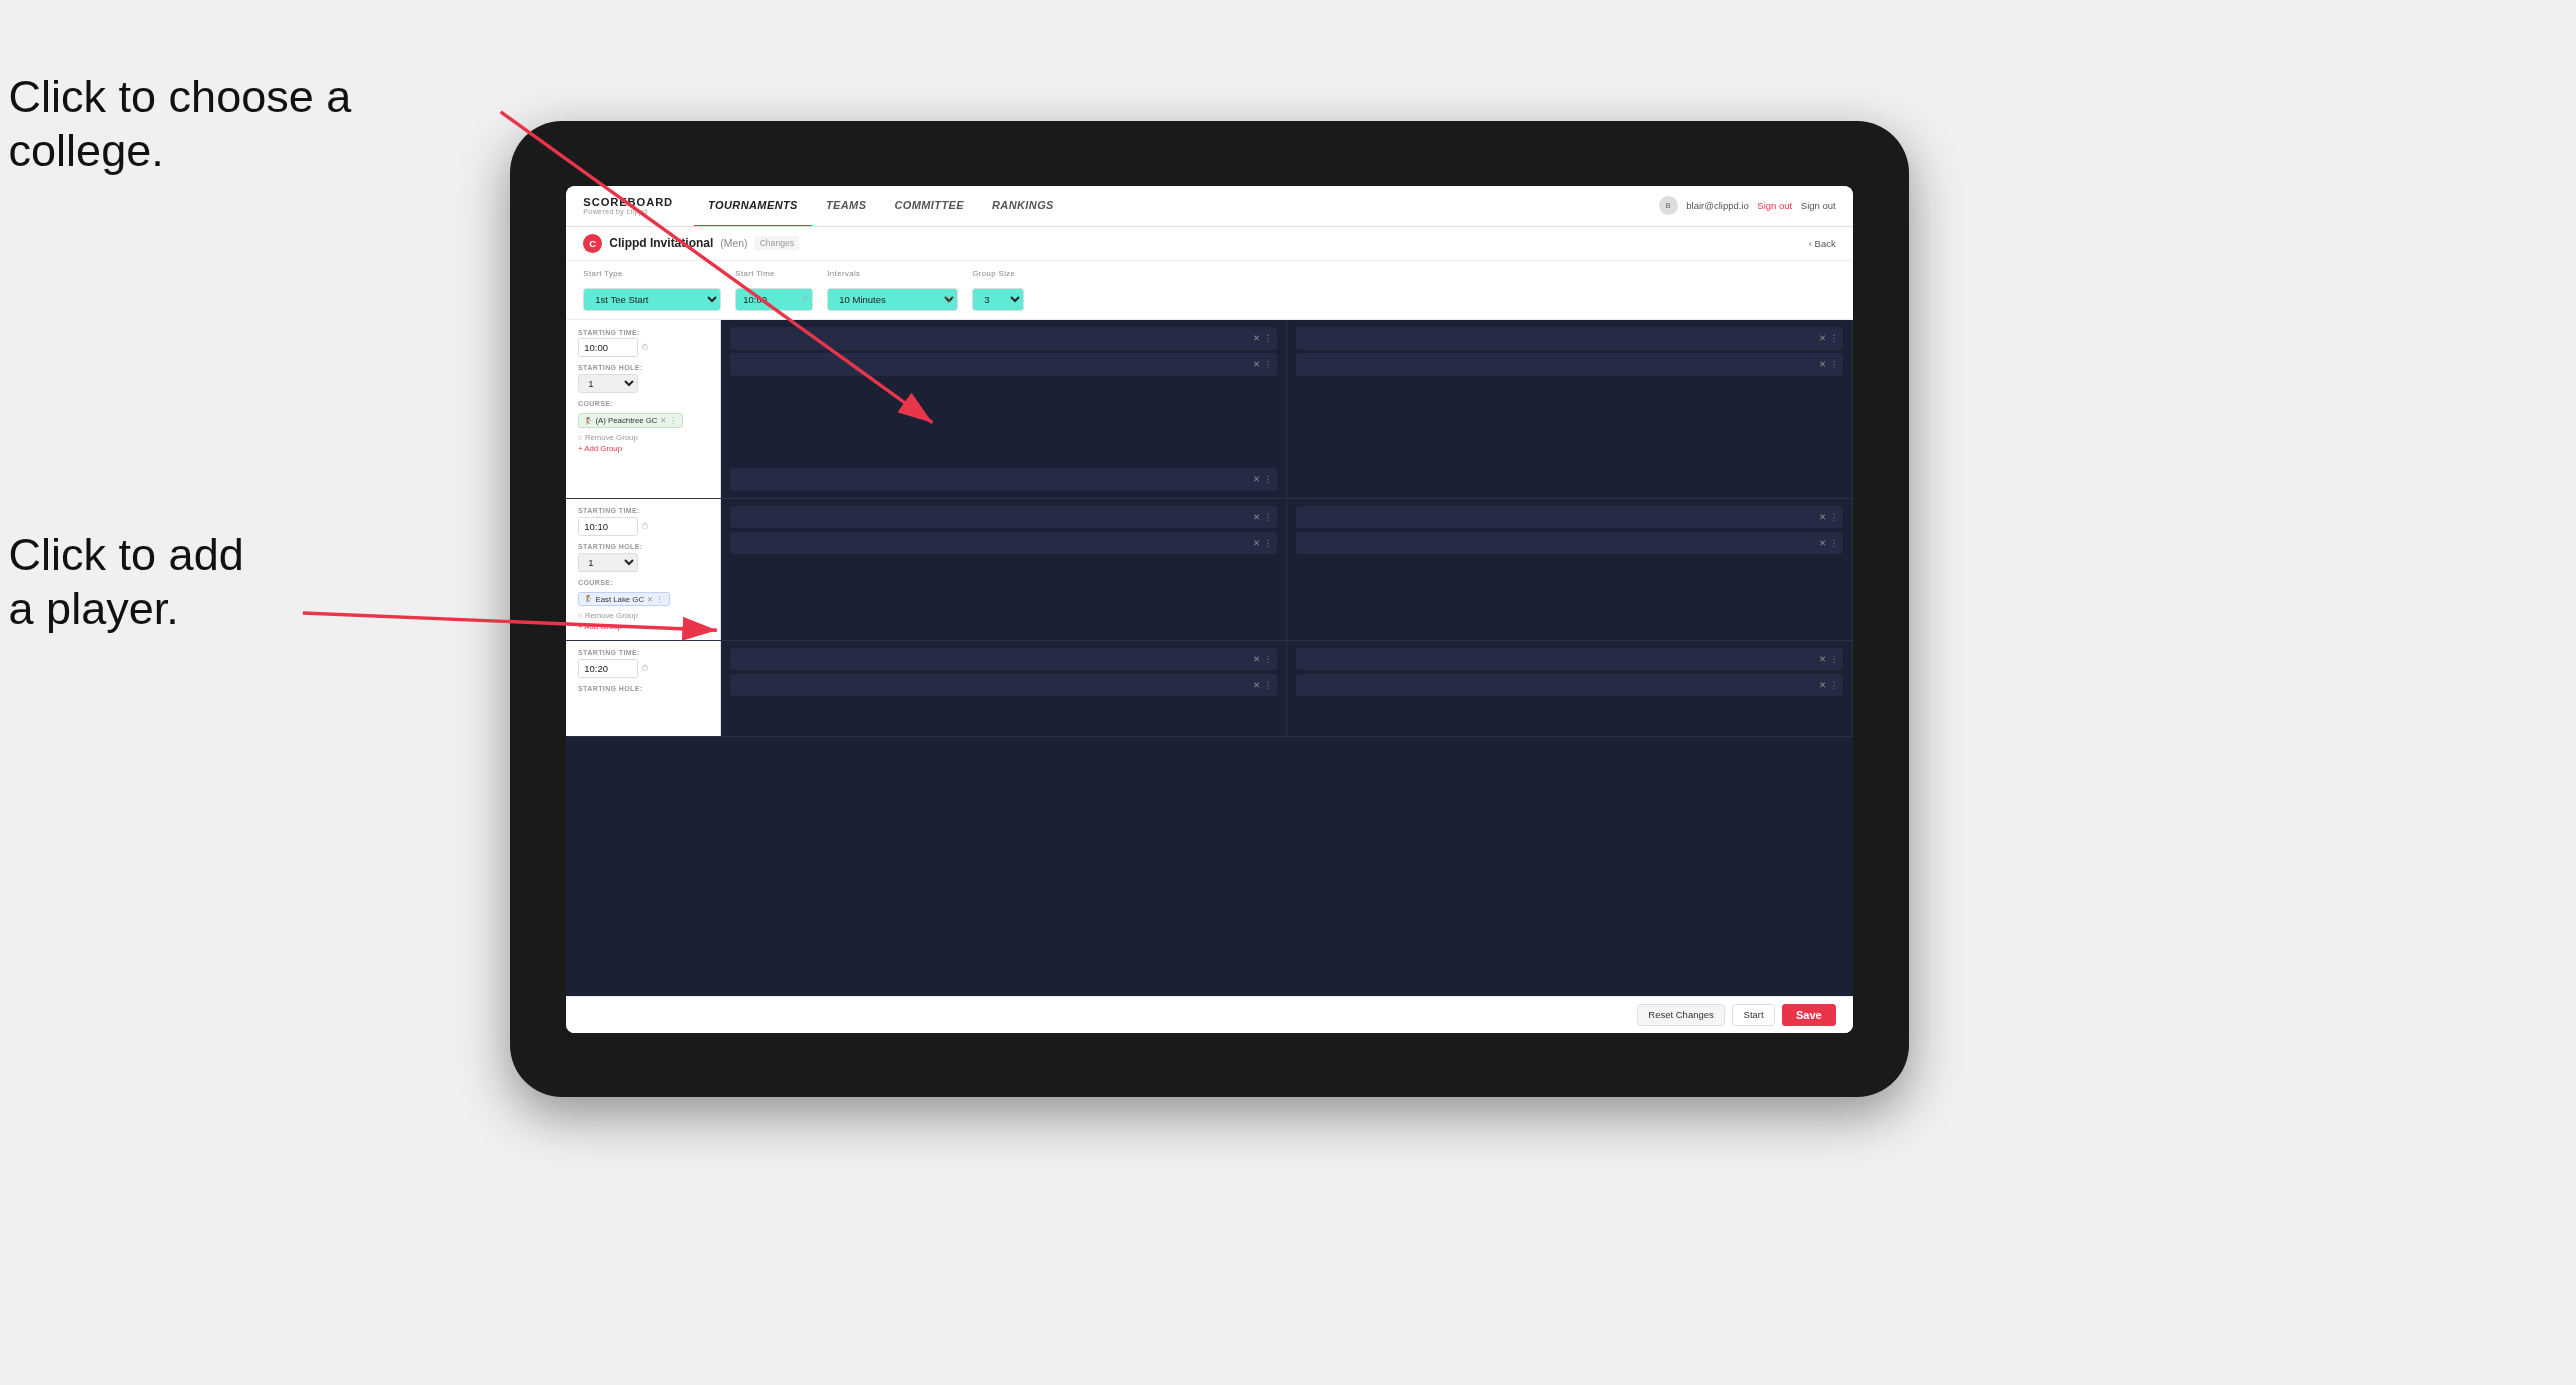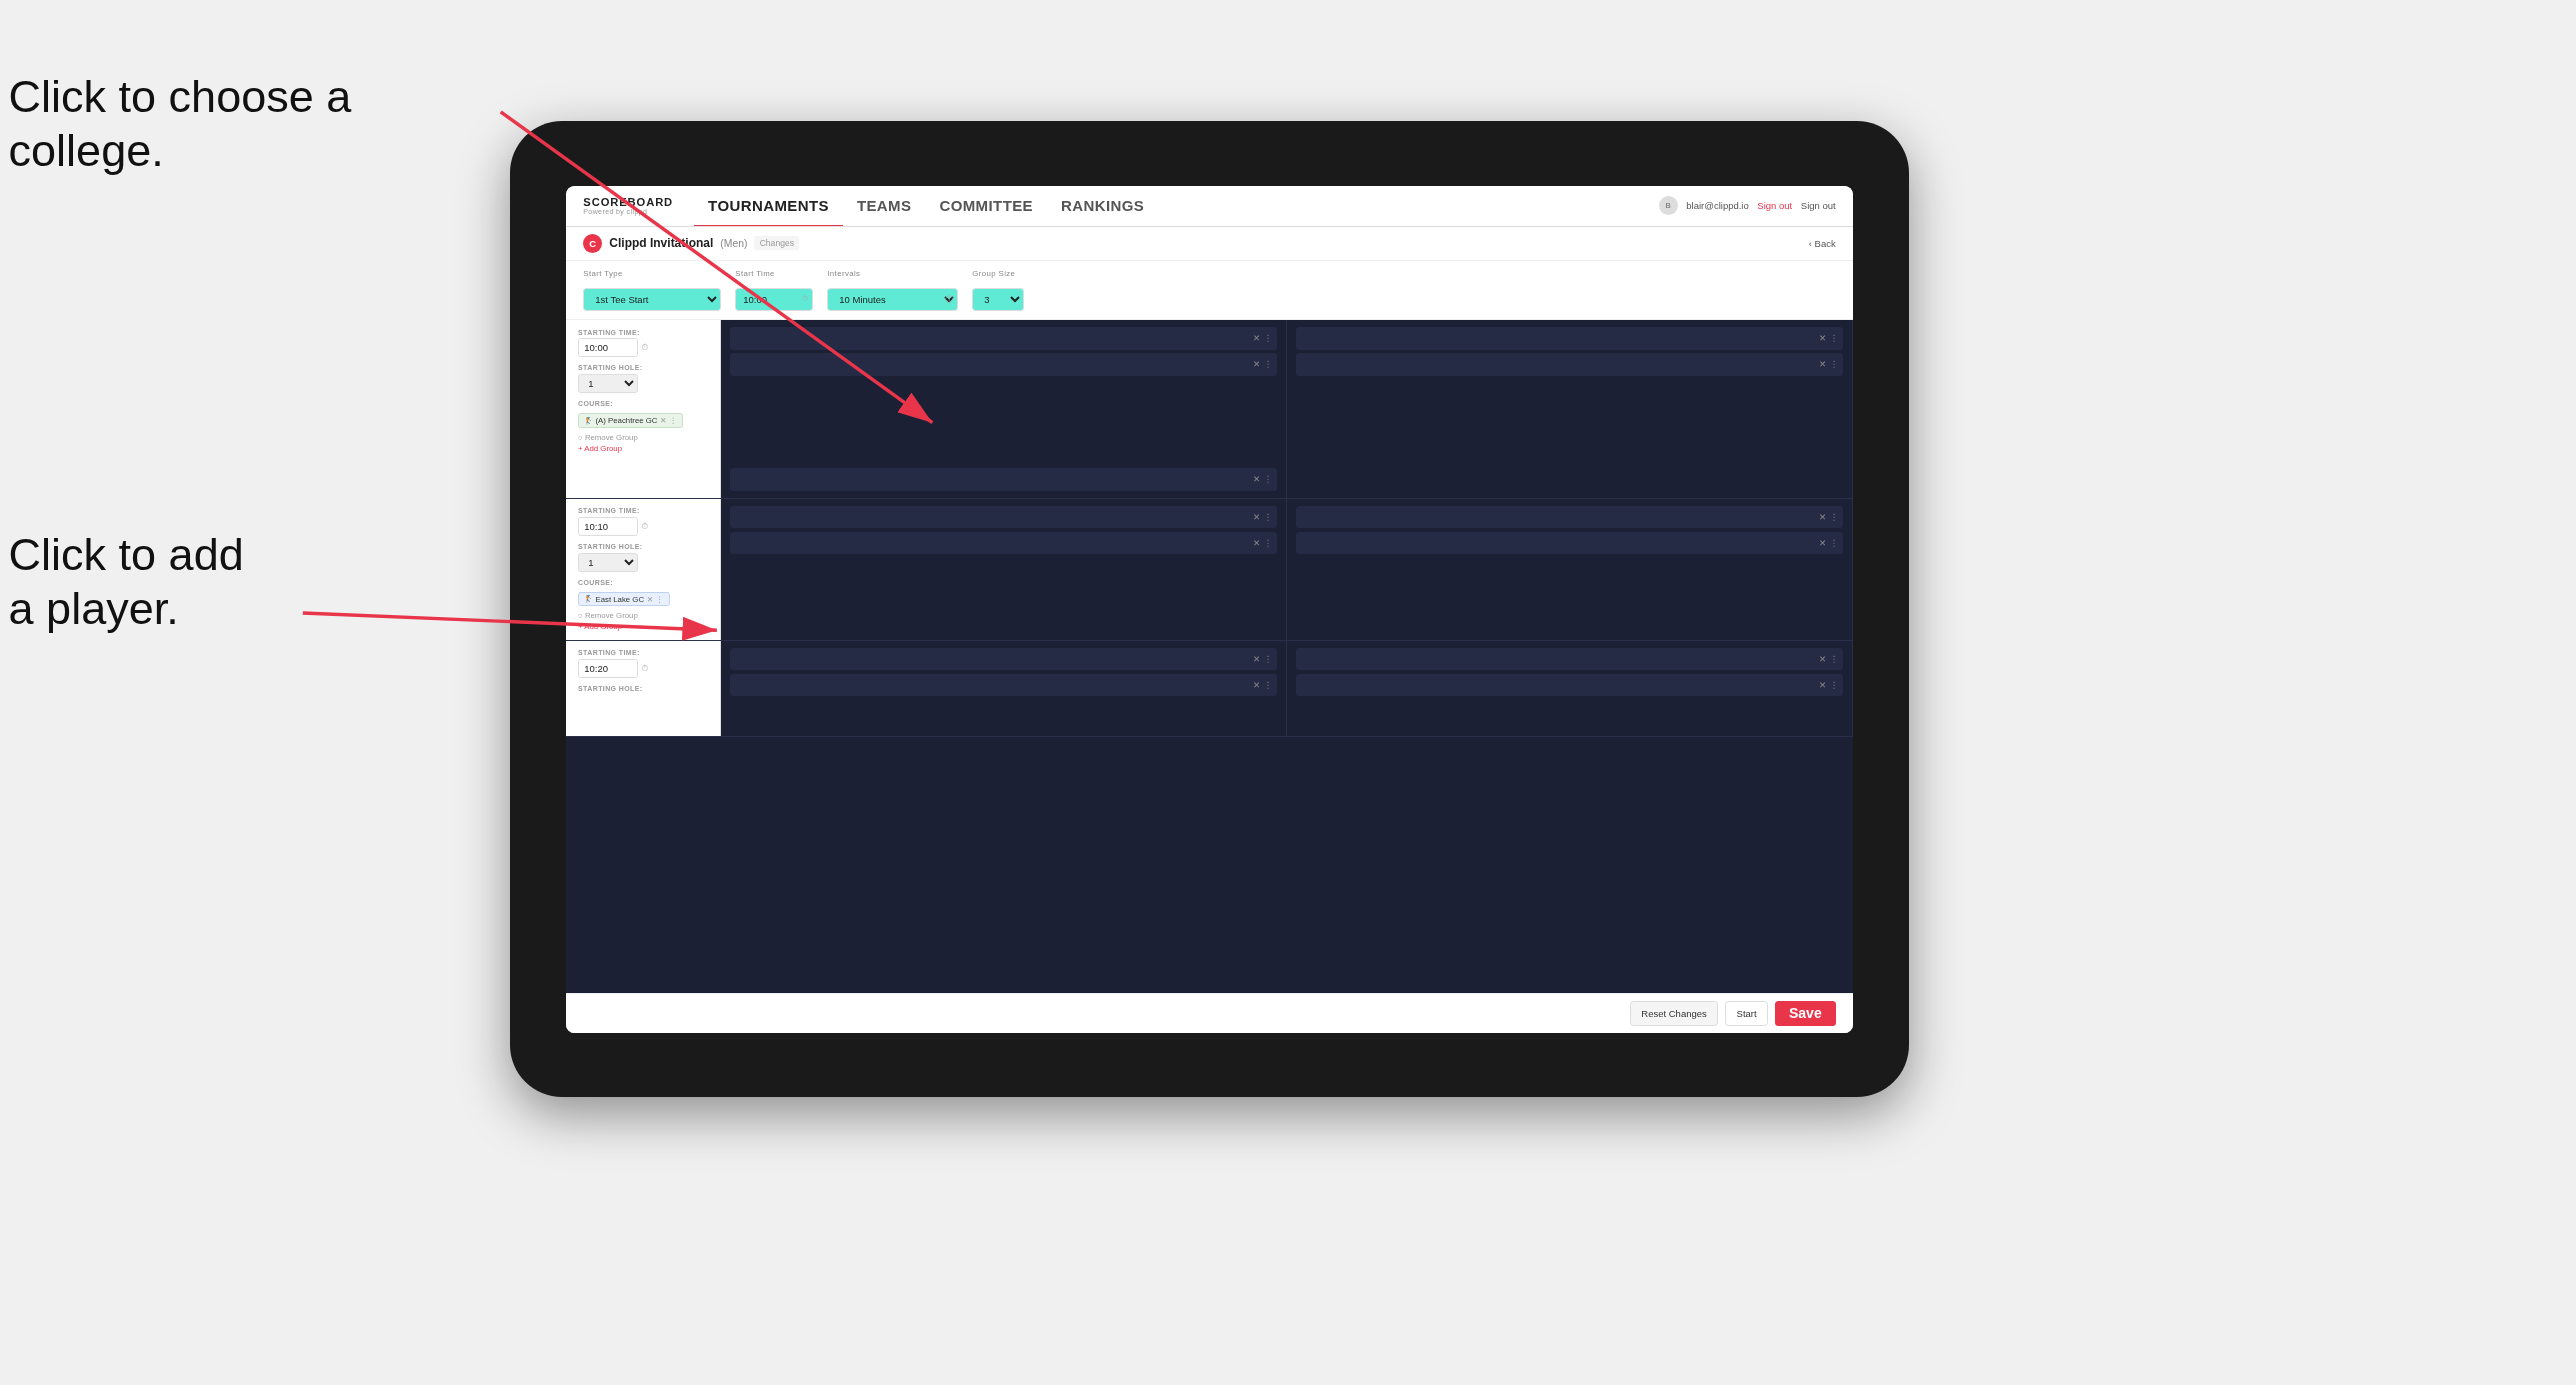--- a/index.html
+++ b/index.html
@@ -91,26 +91,27 @@
       display: flex;
       gap: 0;
       flex: 1;
     }
 
     .nav-link {
       padding: 0 14px;
       height: 41px;
       display: flex;
       align-items: center;
-      font-size: 15px;
+      font-size: 11px;
       font-weight: 600;
       color: #555;
       cursor: pointer;
       border-bottom: 1.7px solid transparent;
       letter-spacing: 0.4px;
+      font-style: italic;
     }
 
     .nav-link.active {
       color: #222;
       border-bottom-color: #e8354a;
     }
 
     .nav-right {
       display: flex;
       align-items: center;
@@ -444,21 +445,21 @@
       font-size: 9.5px;
       color: #333;
       cursor: pointer;
     }
 
     .btn-save {
       background: #e8354a;
       border: none;
       border-radius: 3.5px;
       padding: 4.3px 14px;
-      font-size: 14px;
+      font-size: 11px;
       color: #fff;
       cursor: pointer;
       font-weight: 600;
     }
   </style>
 </head>
 <body>
 
 <div class="annotation-text" id="ann1">
   Click to choose a<br>college.

